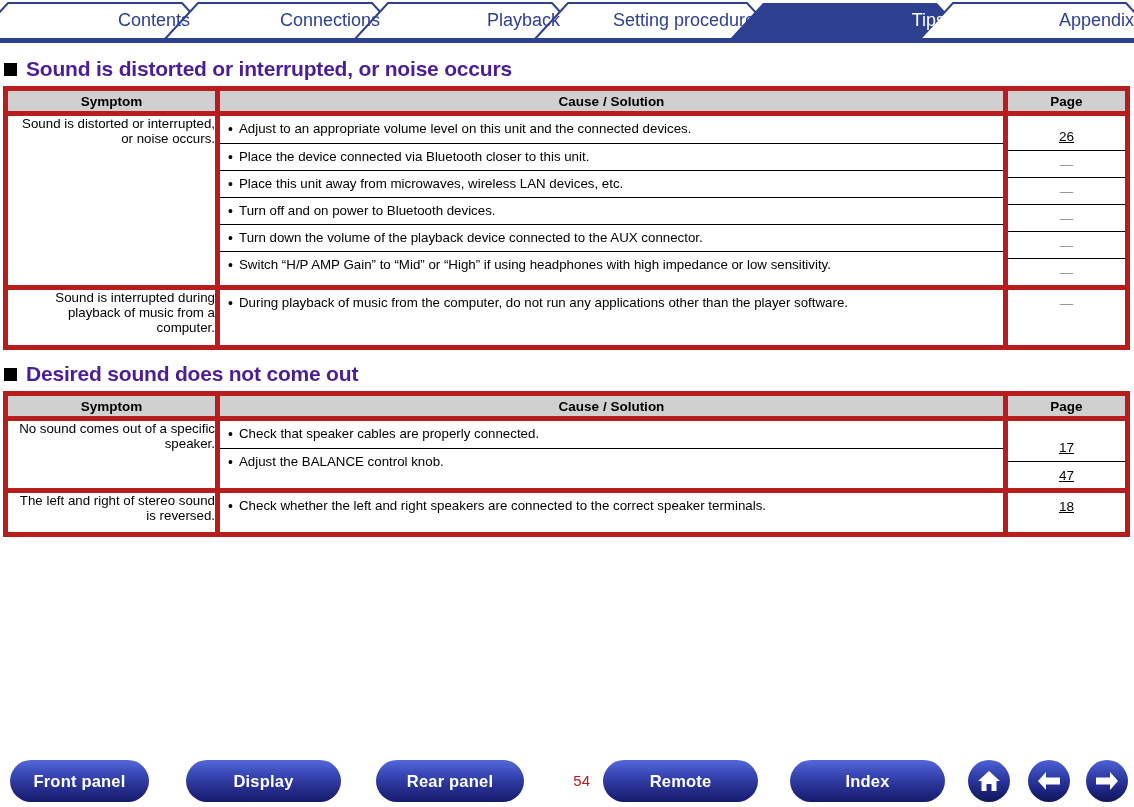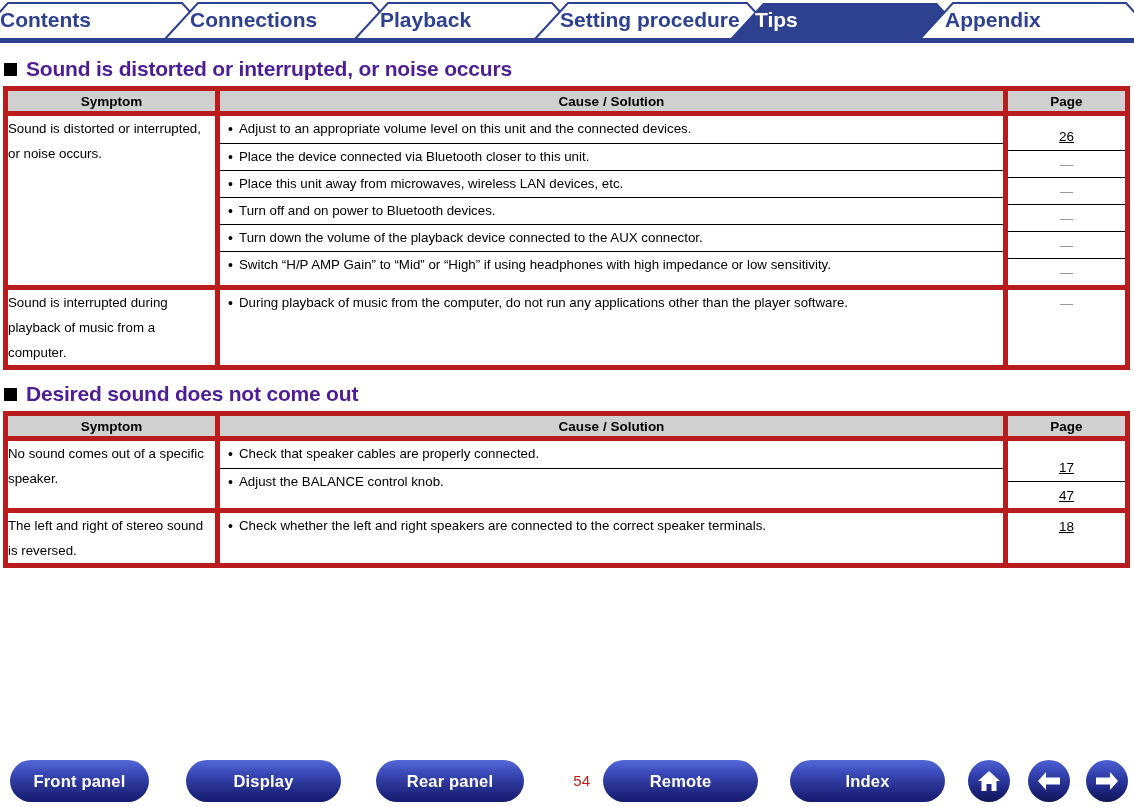--- a/index.html
+++ b/index.html
@@ -19,23 +19,23 @@
     position: relative;
     width: 1134px;
     height: 45px;
   }
   #tabbar svg { display: block; }
   .tab-label {
     position: absolute;
     top: 0;
     height: 40px;
     line-height: 40px;
-    text-align: left;
-    font-size: 21px;
-    font-weight: bold;
+    text-align: right;
+    font-size: 18px;
+    font-weight: normal;
     white-space: nowrap;
     pointer-events: none;
   }
   .tab-label.inactive { color: #2e4090; }
   .tab-label.active { color: #ffffff; }
 
   
   .section-heading {
     display: flex;
     align-items: center;
@@ -74,22 +74,23 @@
     text-align: center;
     height: 25px;
     vertical-align: middle;
     border-bottom: 2px solid #000;
   }
   .col-sym { width: 212px; }
   .col-page { width: 122px; }
 
   td.sym {
     padding: 5px 3px 5px 5px;
-    line-height: 25px;
+    line-height: 15px;
     border-right: 2px solid #000;
+    text-align: right;
   }
   td.cause {
     padding: 0;
   }
   td.page {
     text-align: center;
     vertical-align: top;
     padding-top: 5px;
     border-left: 2px solid #000;
   }

